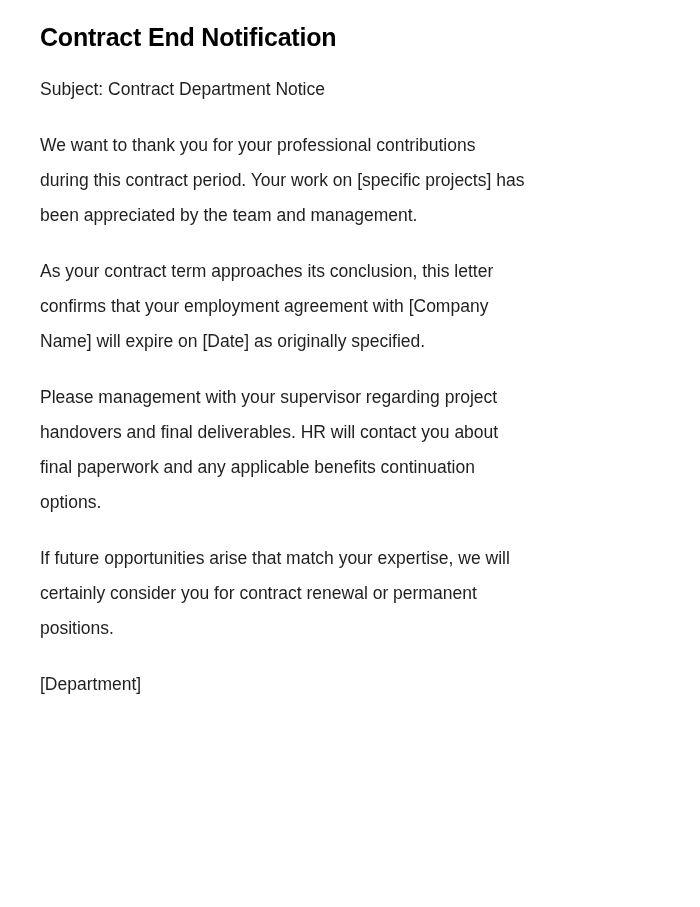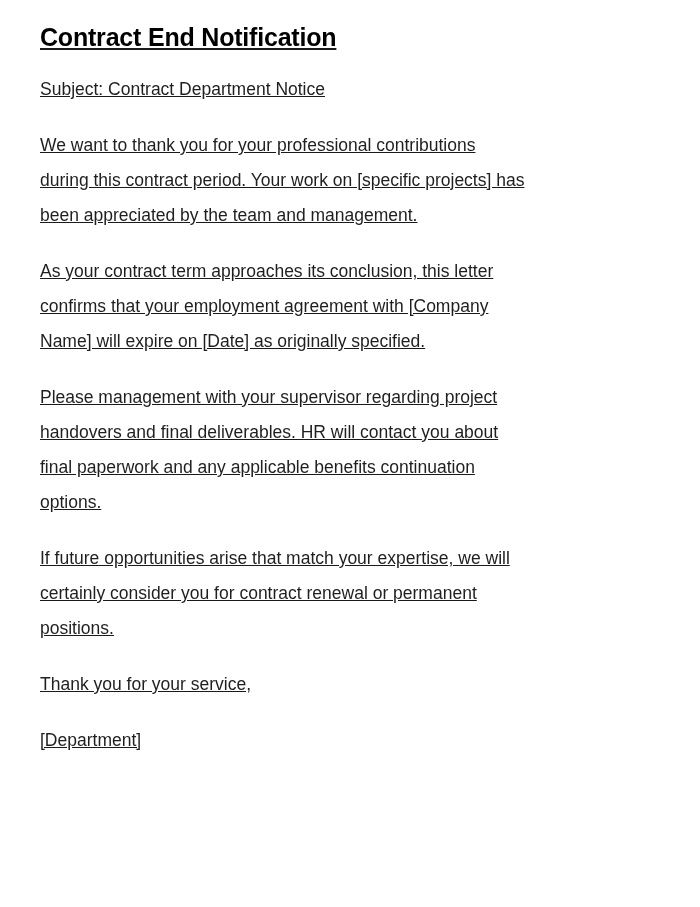--- a/index.html
+++ b/index.html
@@ -13,21 +13,20 @@
     font-family: "Liberation Sans", sans-serif;
     color: #1a1a1a;
     -webkit-font-smoothing: antialiased;
   }
   .document {
     box-sizing: border-box;
     width: 597px;
     min-height: 907px;
     padding: 22px 72px 30px 40px;
     background: #ffffff;
-    text-decoration: underline;
   }
   .doc-title {
     font-size: 25px;
     font-weight: bold;
     line-height: 1.2;
     letter-spacing: -0.2px;
     color: #000000;
     margin: 0 0 20px 0;
     font-stretch: condensed;
   }
@@ -53,17 +52,16 @@
 <div class="document">
 
   <h1 class="doc-title">Contract End Notification</h1>
 
   <div class="doc-body">
     <p class="doc-paragraph">Subject: Contract Department Notice</p>
     <p class="doc-paragraph">We want to thank you for your professional contributions during this contract period. Your work on [specific projects] has been appreciated by the team and management.</p>
     <p class="doc-paragraph">As your contract term approaches its conclusion, this letter confirms that your employment agreement with [Company Name] will expire on [Date] as originally specified.</p>
     <p class="doc-paragraph">Please management with your supervisor regarding project handovers and final deliverables. HR will contact you about final paperwork and any applicable benefits continuation options.</p>
     <p class="doc-paragraph">If future opportunities arise that match your expertise, we will certainly consider you for contract renewal or permanent positions.</p>
-    <p class="doc-paragraph">Thank you for your service,</p>
     <p class="doc-paragraph">[Department]</p>
   </div>
 
 </div>
 
 </body></html>

